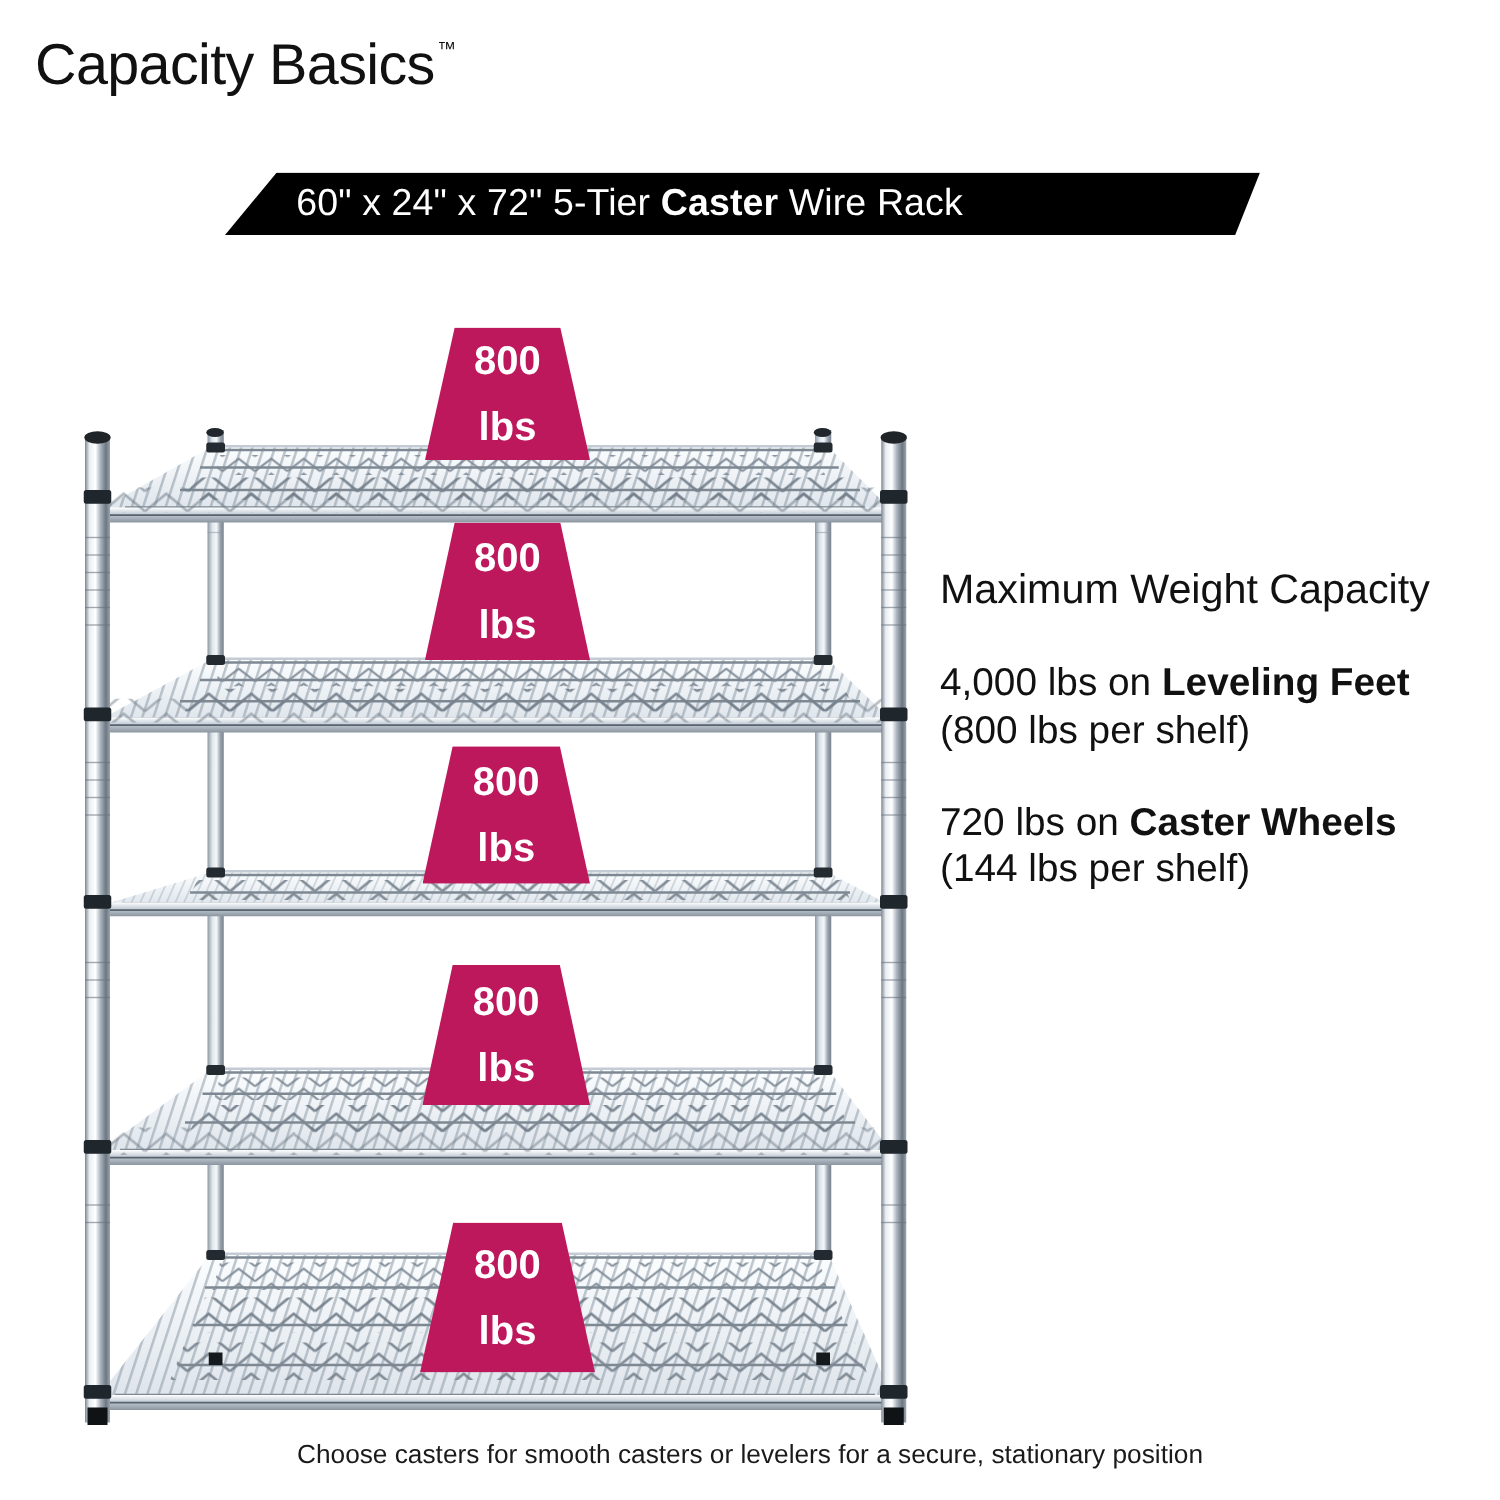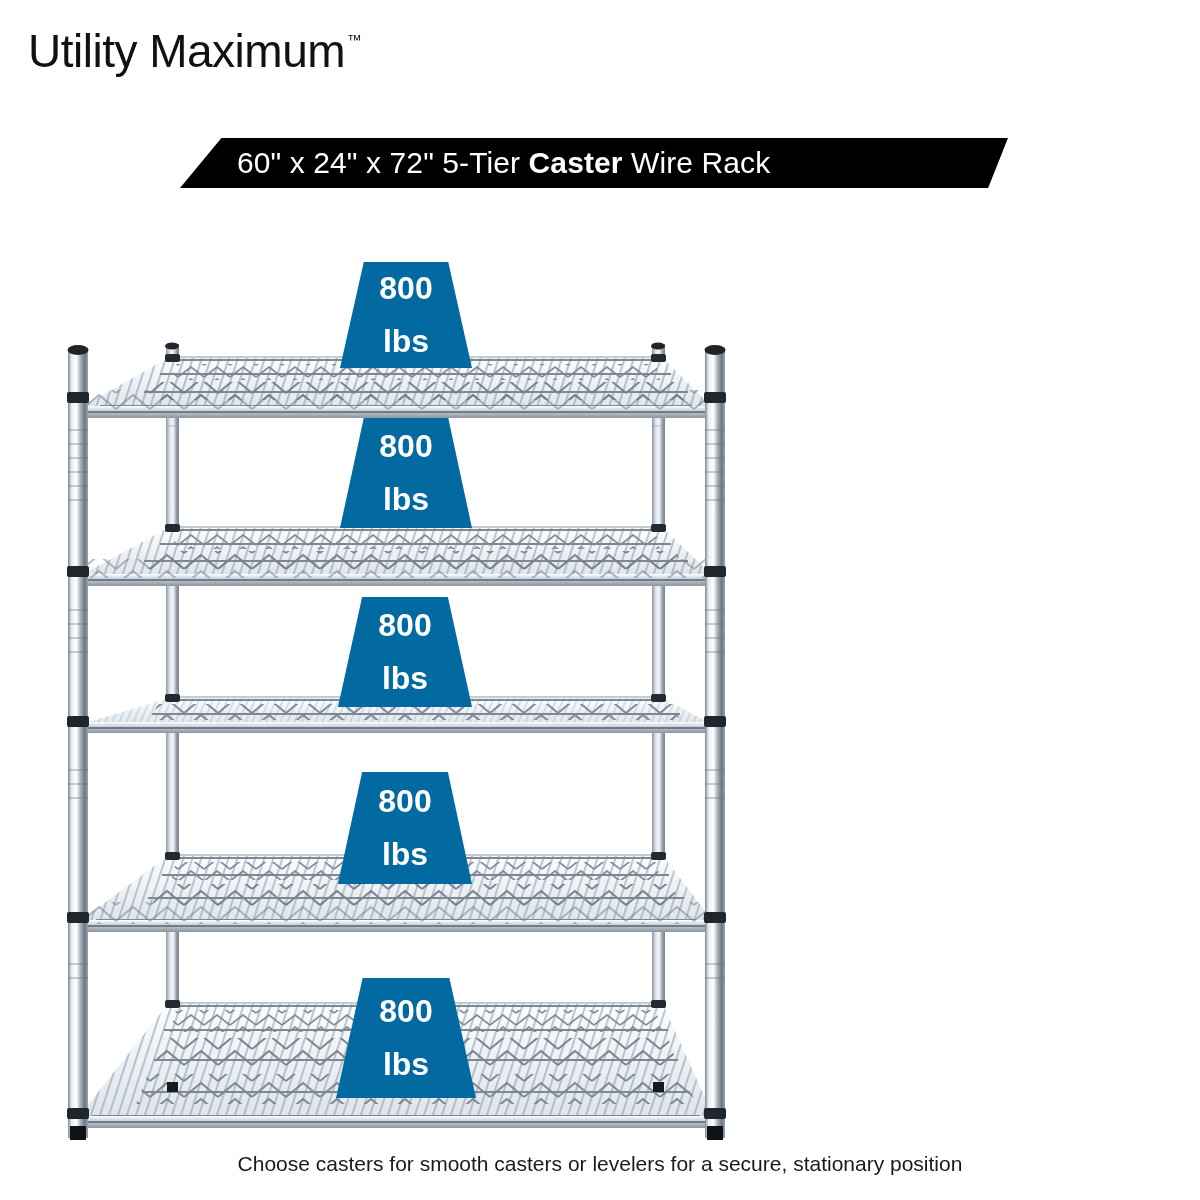--- a/index.html
+++ b/index.html
@@ -92,40 +92,40 @@
   .rack{
     position:absolute;
     left:48px;top:330px;
     width:700px;height:810px;
   }
   .rack svg{display:block;width:100%;height:100%;}
 
   
   .badge{
     position:absolute;
-    background:#0369a1;
+    background:#be185d;
     color:#ffffff;
     display:flex;
     flex-direction:column;
     align-items:center;
     justify-content:center;
     text-align:center;
     line-height:1.02;
     font-weight:700;
   }
   .badge .val{display:block;}
   .badge .unit{display:block;margin-top:20px;}
 </style>
 </head>
 <body>
 
 <div class="page">
 
   <div class="brand">
-    <span class="brand-name">Utility Maximum</span>
+    <span class="brand-name">Capacity Basics</span>
     <span class="brand-tm">™</span>
   </div>
 
   <div class="banner">
     <div class="banner-text">
       <span>60" x 24" x 72" 5-Tier </span><b>Caster</b><span> Wire Rack</span>
     </div>
   </div>
 
   <div class="rack">
@@ -409,16 +409,27 @@
     <span class="unit">lbs</span>
   </div>
 
   <div class="badge" style="left:336px;top:978px;width:140px;height:120px;
               clip-path:polygon(19% 0%, 81% 0%, 100% 100%, 0% 100%);
               font-size:32px;">
     <span class="val">800</span>
     <span class="unit">lbs</span>
   </div>
 
+  <div class="info">
+    <div class="info-heading">Maximum Weight Capacity</div>
+
+    <div class="info-para">
+      <span>4,000 lbs on </span><b>Leveling Feet</b><span> (800 lbs per shelf)</span>
+    </div>
+
+    <div class="info-para">
+      <span>720 lbs on </span><b>Caster Wheels</b><span> (144 lbs per shelf)</span>
+    </div>
+  </div>
 
   <div class="caption">Choose casters for smooth casters or levelers for a secure, stationary position</div>
 
 </div>
 
 </body></html>

